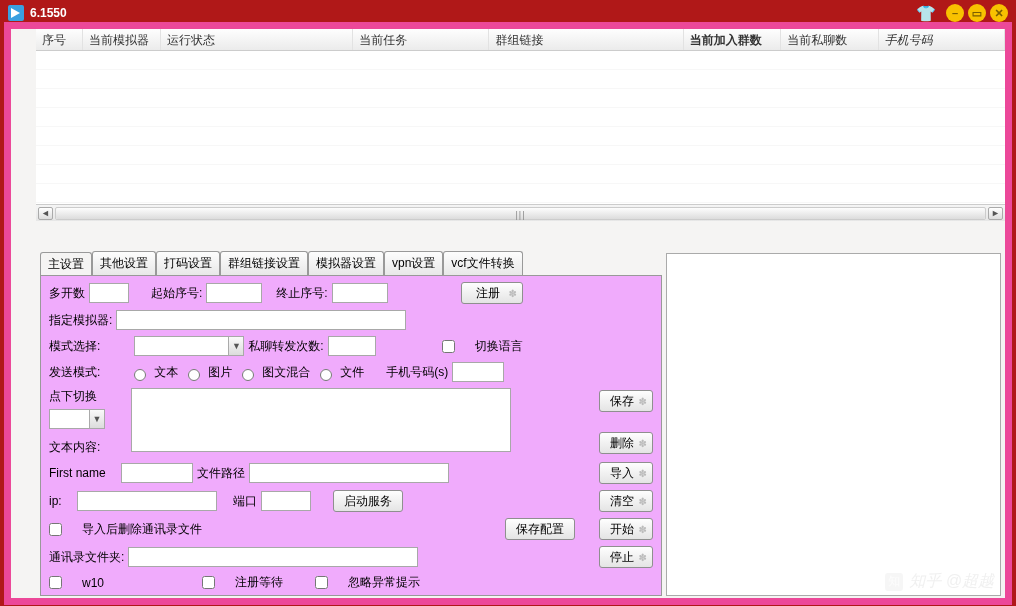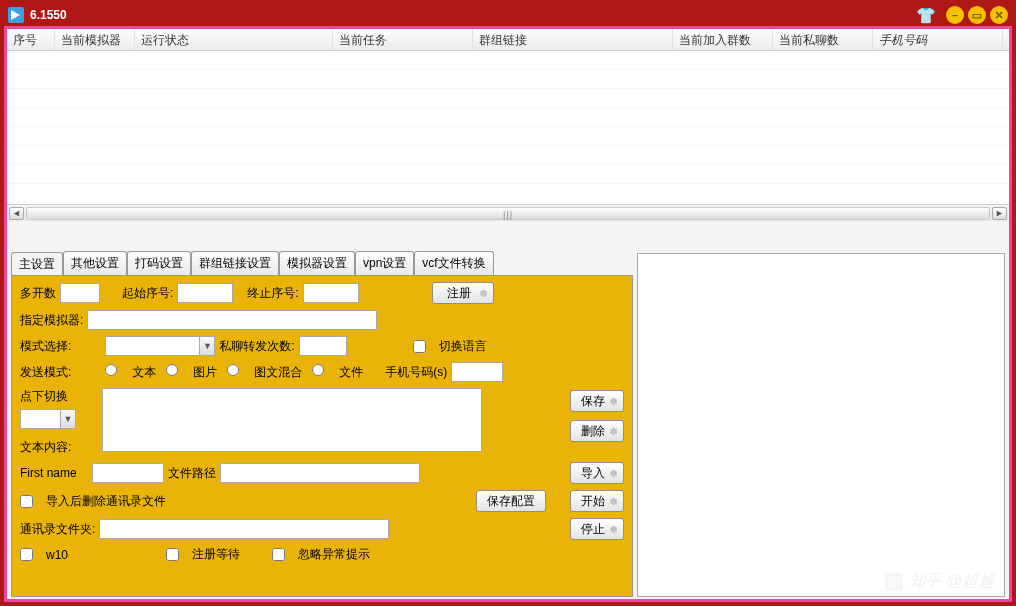--- a/index.html
+++ b/index.html
@@ -55,23 +55,24 @@
   cursor: pointer;
 }
 .titlebar .shirt-icon { width: 20px; height: 18px; color:#6fd1ff; font-size:16px; margin-right:6px;}
 .win-min { background: #f8c100; color:#7a5e00;}
 .win-max { background: #f8c100; color:#7a5e00;}
 .win-close { background: #f8c100; color:#7a5e00;}
 
 .content {
   flex: 1;
   background: #f5f4f3;
-  border: 3px solid #ec4899;
+  border: 7px solid #ec4899;
   display: flex;
   flex-direction: column;
+  padding-left: 25px;
 }
 
 
 .grid {
   height: 175px;
   background: #fff;
   overflow: hidden;
 }
 .grid-header {
   display: flex;
@@ -139,21 +140,21 @@
   padding: 3px 7px;
   font-size:12px;
   border-radius: 3px 3px 0 0;
   margin-right:0px;
   cursor:pointer;
 }
 .tab.active { background:#f5f4f3; position:relative; top:1px;}
 .tab-body {
   flex:1;
   border:1px solid #999;
-  background:#eab308;
+  background:#f0abfc;
   padding: 6px 8px 4px 8px;
   position:relative;
 }
 
 .row { display:flex; align-items:center; margin-bottom:6px; gap:4px; flex-wrap:nowrap;}
 label, .lbl { white-space:nowrap; }
 input[type=text].fld, .fld {
   height: 20px;
   border: 1px solid #a8a8a8;
   background:#fff;
@@ -171,23 +172,23 @@
   padding: 0 10px;
   background: linear-gradient(#fefefe,#e4e4e4);
   border: 1px solid #8f8f8f;
   border-radius: 3px;
   font-size:12px;
   cursor:pointer;
   display:inline-flex;align-items:center;justify-content:center;
 }
 .btn.deco { position:relative; padding-right:18px;}
 .btn.deco::after { content:"✽"; position:absolute; right:5px; color:#bbb; font-size:10px;}
-.chk { display:inline-flex; align-items:center; gap:13px;}
+.chk { display:inline-flex; align-items:center; gap:20px;}
 .chk input { width:13px; height:13px;}
-.radio { display:inline-flex; align-items:flex-start; gap:15px; margin-right:6px;}
+.radio { display:inline-flex; align-items:flex-end; gap:8px; margin-right:6px;}
 .radio input { width:12px;height:12px;}
 textarea.fld { resize:none; font-family:inherit;}
 
 .watermark {
   position: fixed;
   right: 22px; bottom: 14px;
   color: rgba(230,230,230,0.6);
   font-size: 16px;
   pointer-events:none;
   font-style: italic;
@@ -214,21 +215,21 @@
   </div>
 
   <div class="content">
     <div class="grid">
       <div class="grid-header" id="grid-header">
           <div class="col" style="width: 48px;">序号</div>
           <div class="col" style="width: 80px;">当前模拟器</div>
           <div class="col" style="width: 198px;">运行状态</div>
           <div class="col" style="width: 140px;">当前任务</div>
           <div class="col" style="width: 200px;">群组链接</div>
-          <div class="col" style="width: 100px;">当前加入群数</div>
+          <div class="col" style="width: 100px; font-weight: bold;">当前加入群数</div>
           <div class="col" style="width: 100px;">当前私聊数</div>
           <div class="col" style="width: 130px; font-style: italic;">手机号码</div>
         </div>
       <div class="grid-body"></div>
     </div>
     <div class="hscroll">
       <div class="arrow">◄</div>
       <div class="track">
           <div class="thumb"></div>
           <div class="grip">|||</div>
@@ -312,35 +313,46 @@
             <div style="display:flex;flex-direction:column;gap:4px;width:78px">
               <span class="lbl">点下切换</span>
               <div class="select" style="width:56px">
                 <span style="flex:1;padding:0 3px"></span>
                   <span class="dd">▼</span>
               </div>
               <span class="lbl" style="margin-top:6px">文本内容:</span>
             </div>
             <textarea class="fld" style="width: 380px; height: 64px;"></textarea>
             <div style="flex:1"></div>
-            <div style="display:flex;flex-direction:column;gap:8px;margin-top:2px">
+            <div style="display:flex;flex-direction:column;gap:20px;margin-top:2px">
               <button class="btn deco">保存</button>
               <button class="btn deco">删除</button>
             </div>
           </div>
 
           <div class="row">
             <span class="lbl" style="width:68px">First name</span>
             <input type="text" class="fld" style="width: 72px;" value="">
             <span class="lbl">文件路径</span>
             <input type="text" class="fld" style="width: 200px;" value="">
             <div style="flex:1"></div>
             <button class="btn deco">导入</button>
           </div>
 
+          <div class="row">
+            <span class="lbl" style="width:24px">ip:</span>
+            <input type="text" class="fld" style="width: 140px;" value="">
+            <span style="width:8px"></span>
+            <span class="lbl">端口</span>
+            <input type="text" class="fld" style="width: 50px;" value="">
+            <span style="width:14px"></span>
+            <button class="btn" style="min-width:62px">启动服务</button>
+            <div style="flex:1"></div>
+            <button class="btn deco">清空</button>
+          </div>
 
           <div class="row">
             <label class="chk">
                 <input type="checkbox" style="">
                 <span>导入后删除通讯录文件</span>
               </label>
             <div style="flex:1"></div>
             <button class="btn" style="min-width:62px">保存配置</button>
             <span style="width:16px"></span>
             <button class="btn deco">开始</button>

